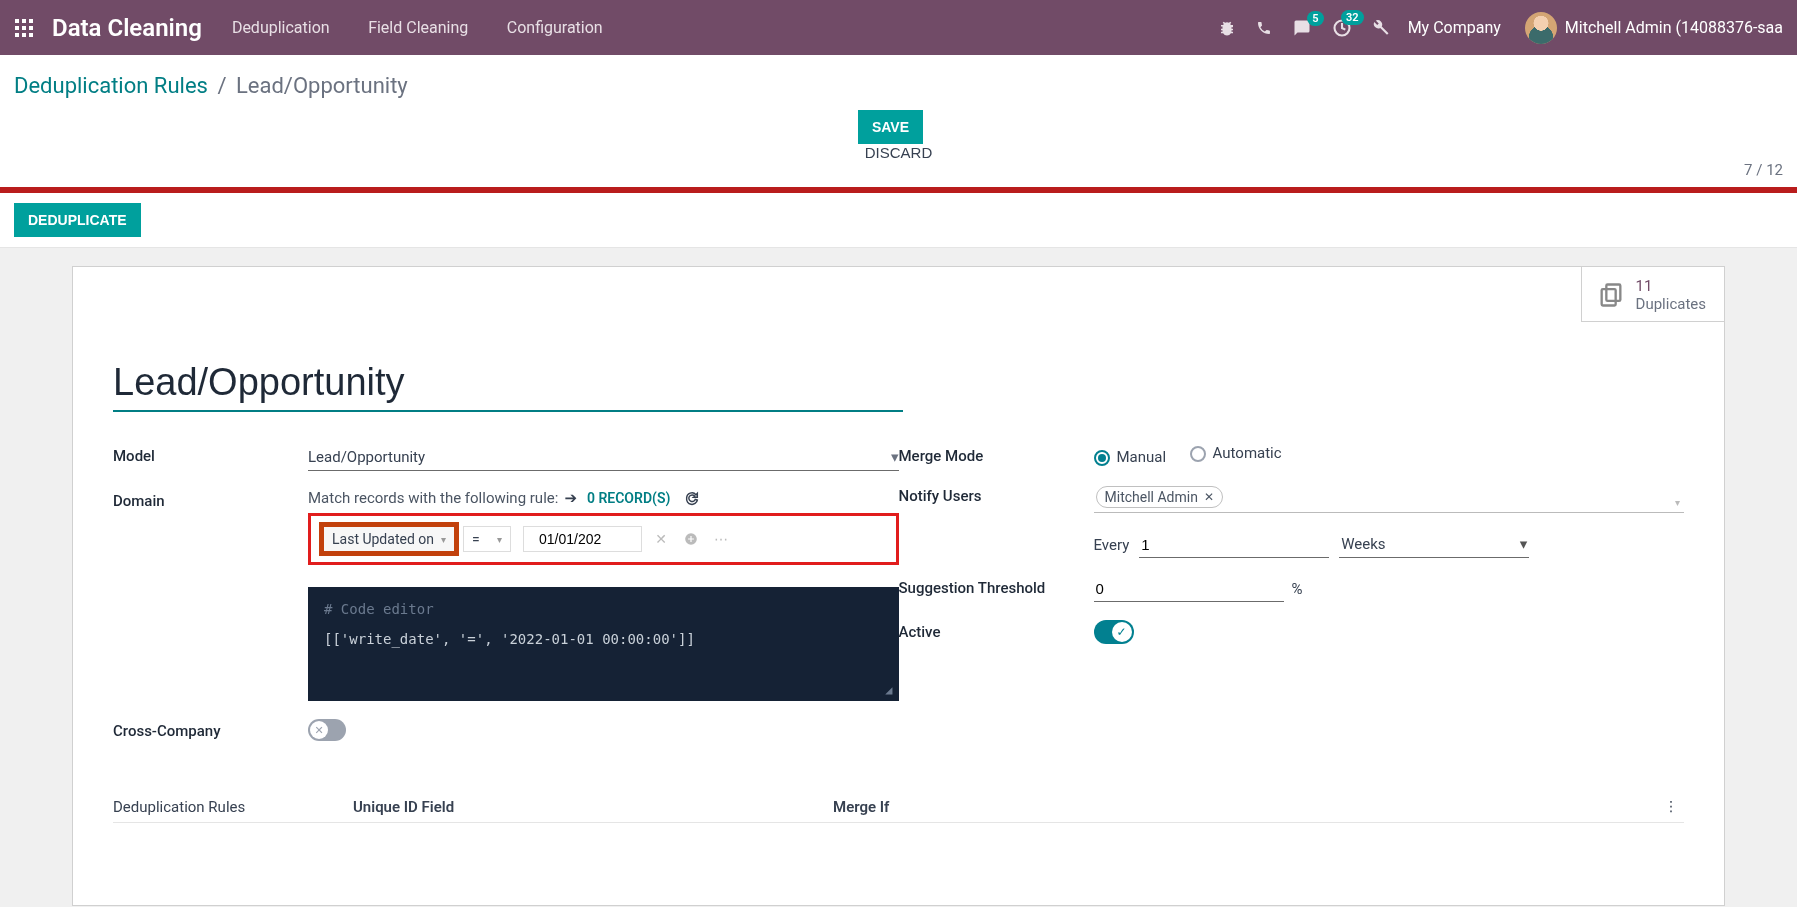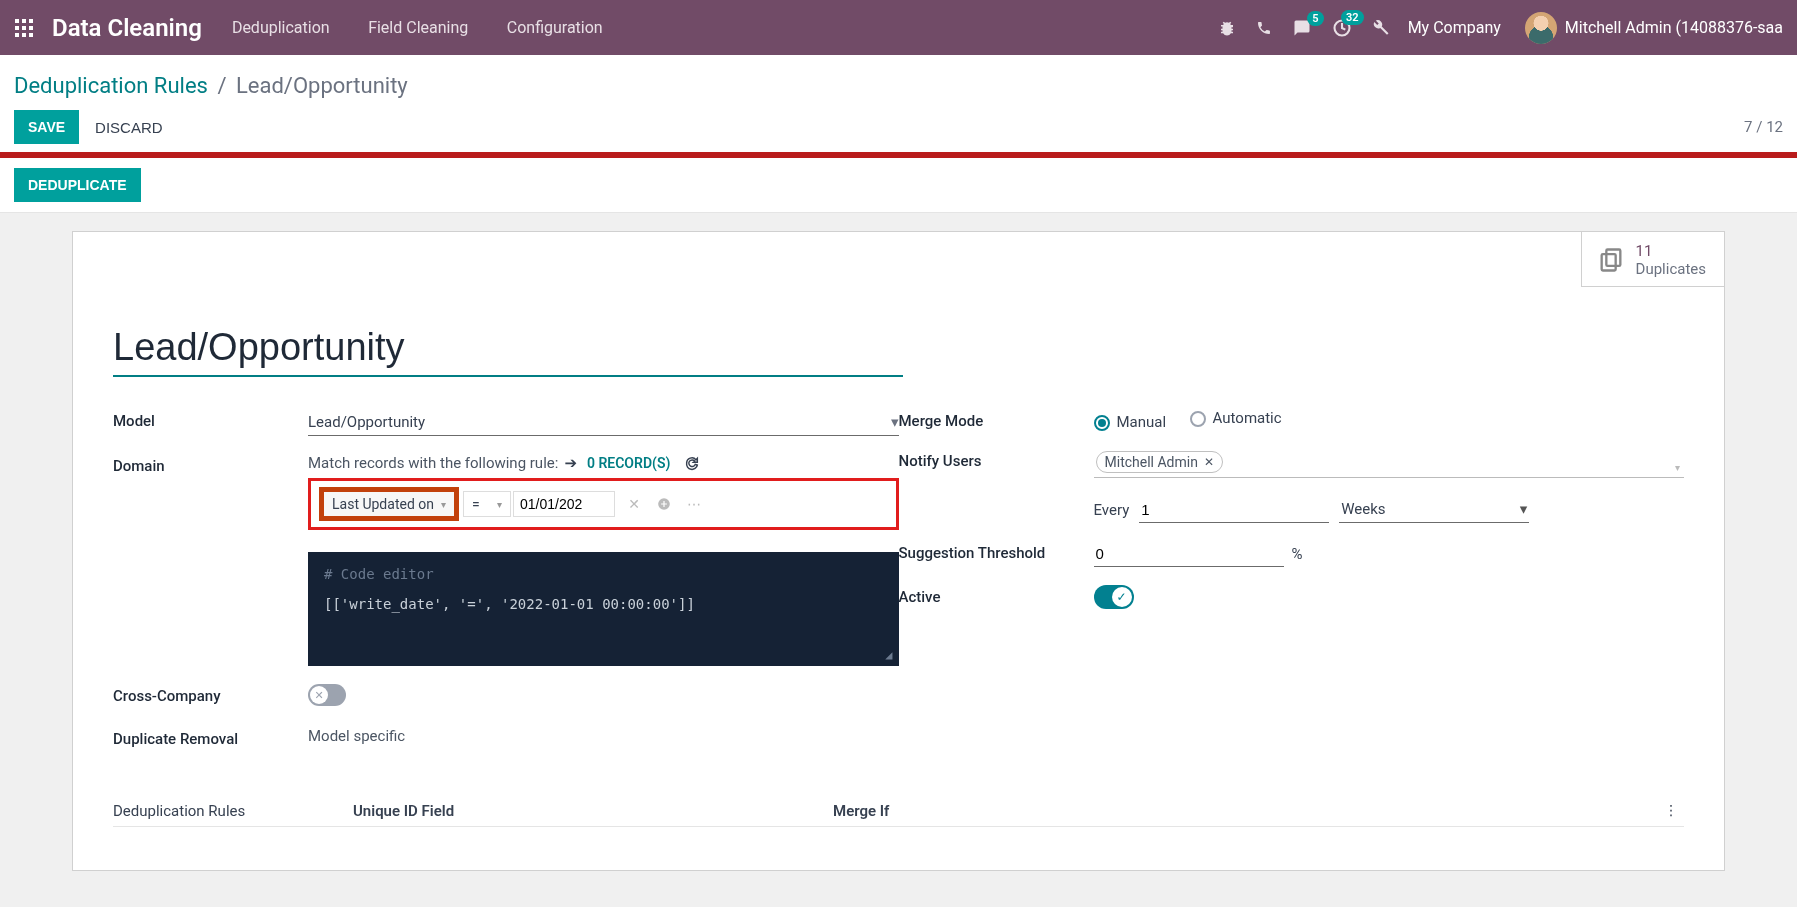--- a/index.html
+++ b/index.html
@@ -16,21 +16,21 @@
 .topbar .company { margin-left: 18px; margin-right: 24px; font-size: 16px; }
 .topbar .avatar { width: 32px; height: 32px; border-radius: 50%; background: #d4a574; display: inline-block; vertical-align: middle; margin-right: 8px; position: relative; overflow: hidden; }
 .topbar .avatar::after { content: ""; position: absolute; inset: 0; background: radial-gradient( circle at 50% 35%, #f4d0b0 28%, transparent 29% ), radial-gradient(circle at 50% 80%, #3b6b6b 40%, transparent 41%); }
 .topbar .user { display: flex; align-items: center; font-size: 16px; }
 
 .crumbbar { background: #fff; padding: 18px 14px 8px; border-bottom: 6px solid #b91c1c; }
 .crumbbar .crumbs { font-size: 22px; margin-bottom: 12px; }
 .crumbbar .crumbs .link { color: #017e84; cursor: pointer; }
 .crumbbar .crumbs .sep { color: #6b7280; margin: 0 4px; }
 .crumbbar .crumbs .cur { color: #6b7280; }
-.crumbbar .actions { display: flex; align-items: center; }
+.crumbbar .actions { display: flex; align-items: center; flex-direction: column; }
 .btn-primary { background: #00a09d; color: #fff; border: none; padding: 9px 14px; font-weight: 600; font-size: 14px; cursor: pointer; margin-right: 16px; }
 .btn-text { background: none; border: none; color: #374151; font-size: 15px; cursor: pointer; }
 .crumbbar .pager { margin-left: auto; color: #6b7280; font-size: 15px; }
 
 .statusbar { background: #fff; padding: 10px 14px; border-bottom: 1px solid #e5e5e5; }
 
 .sheet-wrap { padding: 0 72px; }
 .sheet { background: #fff; border: 1px solid #d0d0d0; margin-top: 18px; min-height: 640px; position: relative; }
 .stat-btn { position: absolute; top: 0; right: 0; border-left: 1px solid #d0d0d0; border-bottom: 1px solid #d0d0d0; padding: 10px 18px 8px 14px; display: flex; align-items: center; cursor: pointer; }
 .stat-btn .ico { margin-right: 10px; color: #6b7280; }
@@ -51,21 +51,21 @@
 .select-look .caret { margin-left: auto; color: #6b7280; }
 
 .domain-line { color: #4b5563; font-size: 15px; display: flex; align-items: center; gap: 6px; margin-bottom: 6px; }
 .domain-line .records { color: #017e84; font-weight: 600; font-size: 14px; margin-left: 4px; cursor: pointer; }
 .domain-line .arrowlink { color: #374151; cursor: pointer; }
 .domain-line .refresh { margin-left: 8px; cursor: pointer; color: #374151; }
 
 .domain-rule { border: 3px solid #e11d1d; padding: 6px 8px; display: flex; align-items: center; gap: 2px; background: #fff; }
 .domain-rule .field-sel { background: #f7f7f7; border: 5px solid #c2410c; padding: 4px 8px; font-size: 14px; color: #374151; display: inline-flex; align-items: center; min-width: 140px; }
 .domain-rule .op-sel { border: 1px solid #ddd; padding: 4px 8px; font-size: 14px; color: #374151; display: inline-flex; align-items: center; margin-left: 2px; min-width: 48px; justify-content: space-between; }
-.domain-rule .val-in { border: 1px solid #ddd; padding: 4px 6px; font-size: 14px; width: 102px; margin-left: 0; }
+.domain-rule .val-in { border: 1px solid #ddd; padding: 4px 15px; font-size: 14px; width: 119px; margin-left: 10px; }
 .domain-rule .sm { width: 22px; height: 22px; display: inline-flex; align-items: center; justify-content: center; color: #bbb; cursor: pointer; margin-left: 6px; }
 .domain-rule .caret-sm { color: #999; font-size: 10px; margin-left: auto; }
 
 .code-editor { background: #152235; color: #c9d1d9; font-family: monospace; font-size: 14px; padding: 14px 16px 6px; margin-top: 22px; position: relative; min-height: 114px; }
 .code-editor .comment { color: #6b7a8f; margin-bottom: 14px; }
 .code-editor .resize { position: absolute; bottom: 4px; right: 6px; color: #6b7a8f; font-size: 12px; }
 
 .switch-off { width: 38px; height: 22px; background: #9ca3af; border-radius: 11px; position: relative; display: inline-block; cursor: pointer; }
 .switch-off .knob { width: 18px; height: 18px; background: #fff; border-radius: 50%; position: absolute; top: 2px; left: 2px; display: flex; align-items: center; justify-content: center; color: #9ca3af; font-size: 11px; }
 
@@ -254,24 +254,20 @@
 
           <div class="row">
             <div class="label">Cross-Company</div>
             <div class="value">
               <span class="switch-off">
                 <span class="knob">✕</span>
               </span>
             </div>
           </div>
 
-          <div class="row">
-            <div class="label">Duplicate Removal</div>
-            <div class="value" style="color:#4b5563;font-size:15px;">Model specific</div>
-          </div>
         </div>
 
         <div class="col">
           <div class="row">
             <div class="label">Merge Mode</div>
             <div class="value">
               <label class="radio">
                   <span class="c on"></span>
                   <span>Manual</span>
                 </label>

